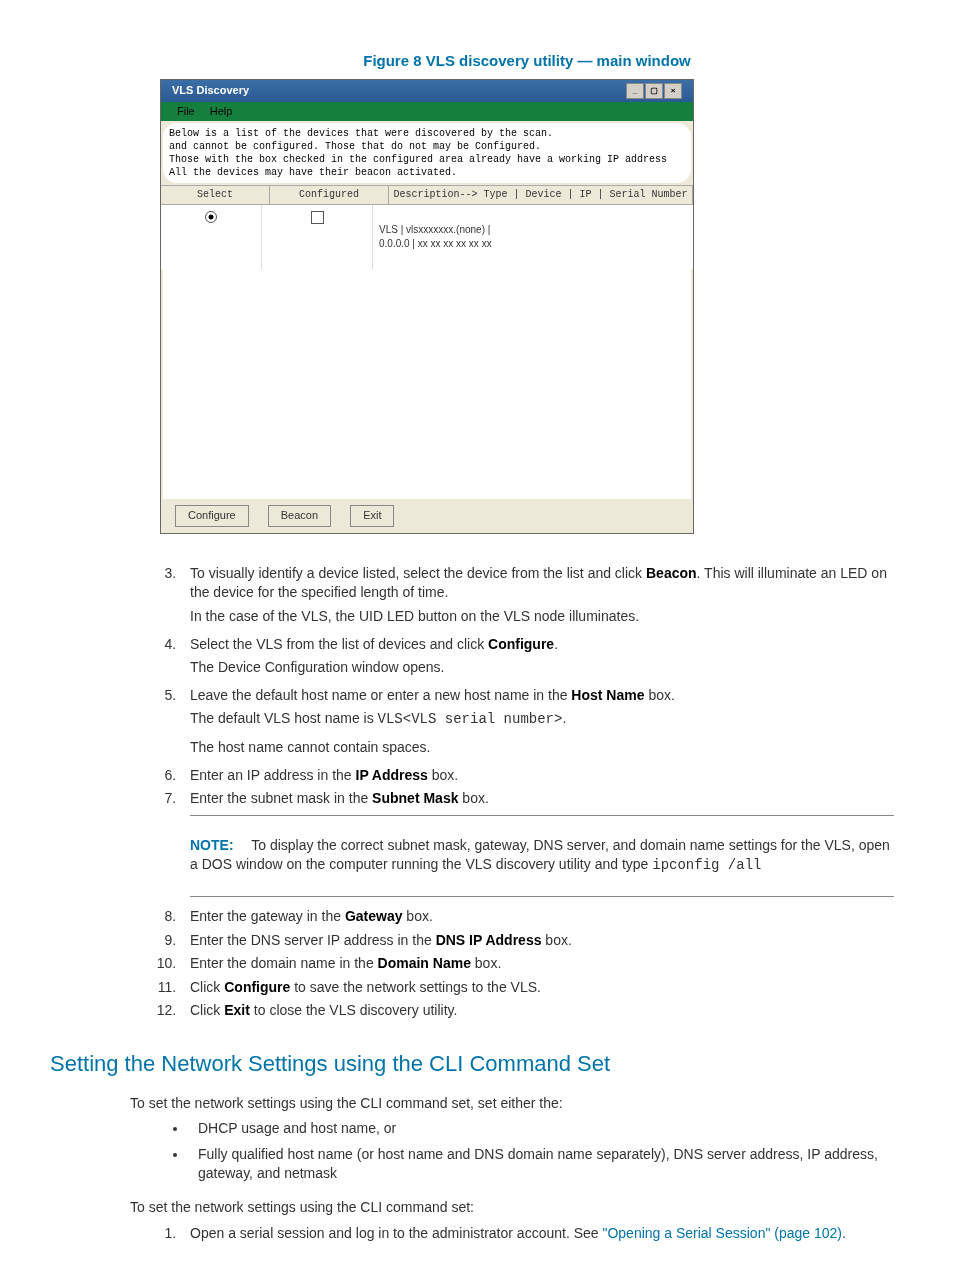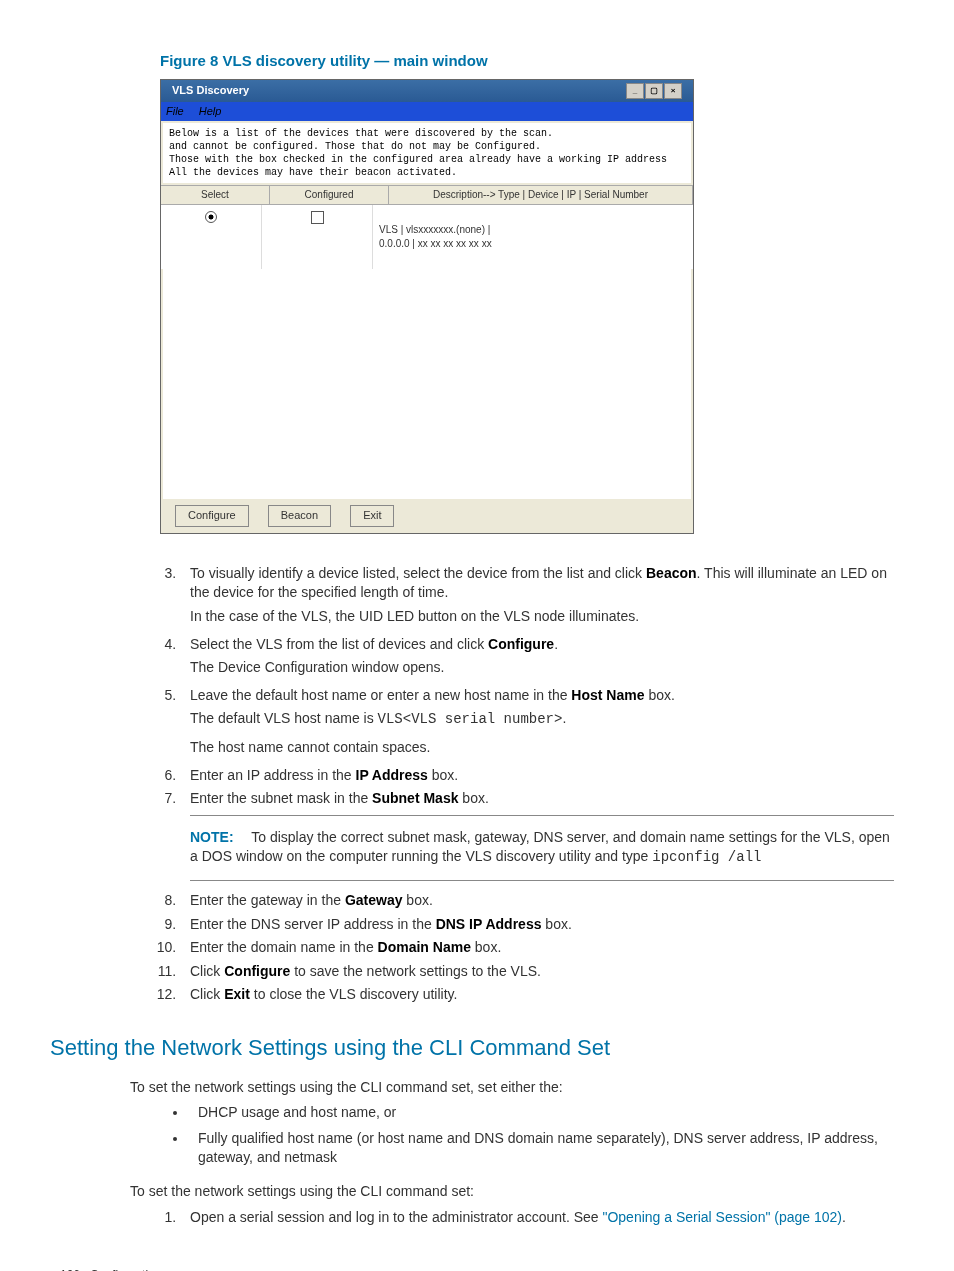--- a/index.html
+++ b/index.html
@@ -11,20 +11,21 @@
     width: 954px;
     padding: 50px 60px 30px 60px;
     box-sizing: border-box;
     line-height: 1.4;
   }
   .figcap {
     color: #0073a8;
     font-weight: bold;
     font-size: 15px;
     margin: 0 0 8px 100px;
+    text-align: center;
   }
   .win {
     width: 532px;
     margin: 0 0 30px 100px;
     border: 1px solid #666;
     font-family: Tahoma, Arial, sans-serif;
     font-size: 11px;
     background: #ece9d8;
   }
   .titlebar {
@@ -36,34 +37,35 @@
     justify-content: space-between;
     align-items: center;
     height: 18px;
   }
   .tbtns { display:flex; gap:0; }
   .tbtn {
     width:16px; height:14px; background:#d4d0c8; border:1px solid #888; margin-left:1px;
     display:flex; align-items:center; justify-content:center; font-size:8px; color:#000;
   }
   .menubar {
-    background:#1d4ed8; padding:2px 5px; color:#000;font-style:italic;
+    background:#15803d; padding:2px 16px; color:#000;
   }
   .menubar span { margin-right: 12px; }
   .intro {
     background:#fff; margin:2px; padding:4px 6px;
     font-family: "Courier New", monospace; font-size:10px; color:#000;
     line-height:1.3;
+    border-radius:14px;
   }
   .headerrow {
     display:flex; background:#ece9d8; border-top:1px solid #aaa; border-bottom:1px solid #aaa;
     font-size:10px;
   }
   .headerrow div {
-    border-right:1px solid #aaa; padding:2px 4px; text-align:center;
+    border-right:1px solid #aaa; padding:2px 4px; text-align:center;font-family:Liberation Mono, monospace;
   }
   .col1 { width:100px; }
   .col2 { width:110px; }
   .col3 { flex:1; }
   .datarow {
     display:flex; background:#fff;
   }
   .datarow .c1 { width:100px; text-align:center; padding:6px 0; border-right:1px solid #ddd;}
   .datarow .c2 { width:110px; text-align:center; padding:6px 0; border-right:1px solid #ddd;}
   .datarow .c3 { flex:1; padding:18px 6px; font-family:Liberation Sans, sans-serif; font-size:10px;}
@@ -88,21 +90,21 @@
     margin: 4px 0 0 80px;
     padding-left: 40px;
   }
   ol.steps > li {
     margin-bottom: 4px;
     padding-left: 10px;
   }
   ol.steps li p { margin: 4px 0 8px 0; }
   .notebox {
     border-top:1px solid #888; border-bottom:1px solid #888;
-    margin: 6px 0 10px 0; padding: 12px 0;
+    margin: 6px 0 10px 0; padding: 20px 0;
   }
   .notelabel { color:#0073a8; font-weight:bold; margin-right:14px; }
   .mono { font-family: "Courier New", monospace; }
   h2.section {
     color:#0073a8; font-weight:normal; font-size:22px;
     margin: 28px 0 8px -10px;
   }
   .bodytext { margin-left: 70px; margin-bottom:6px;}
   ul.bullets { margin: 4px 0 10px 88px; }
   ul.bullets li { margin-bottom: 6px; padding-left:10px;}

